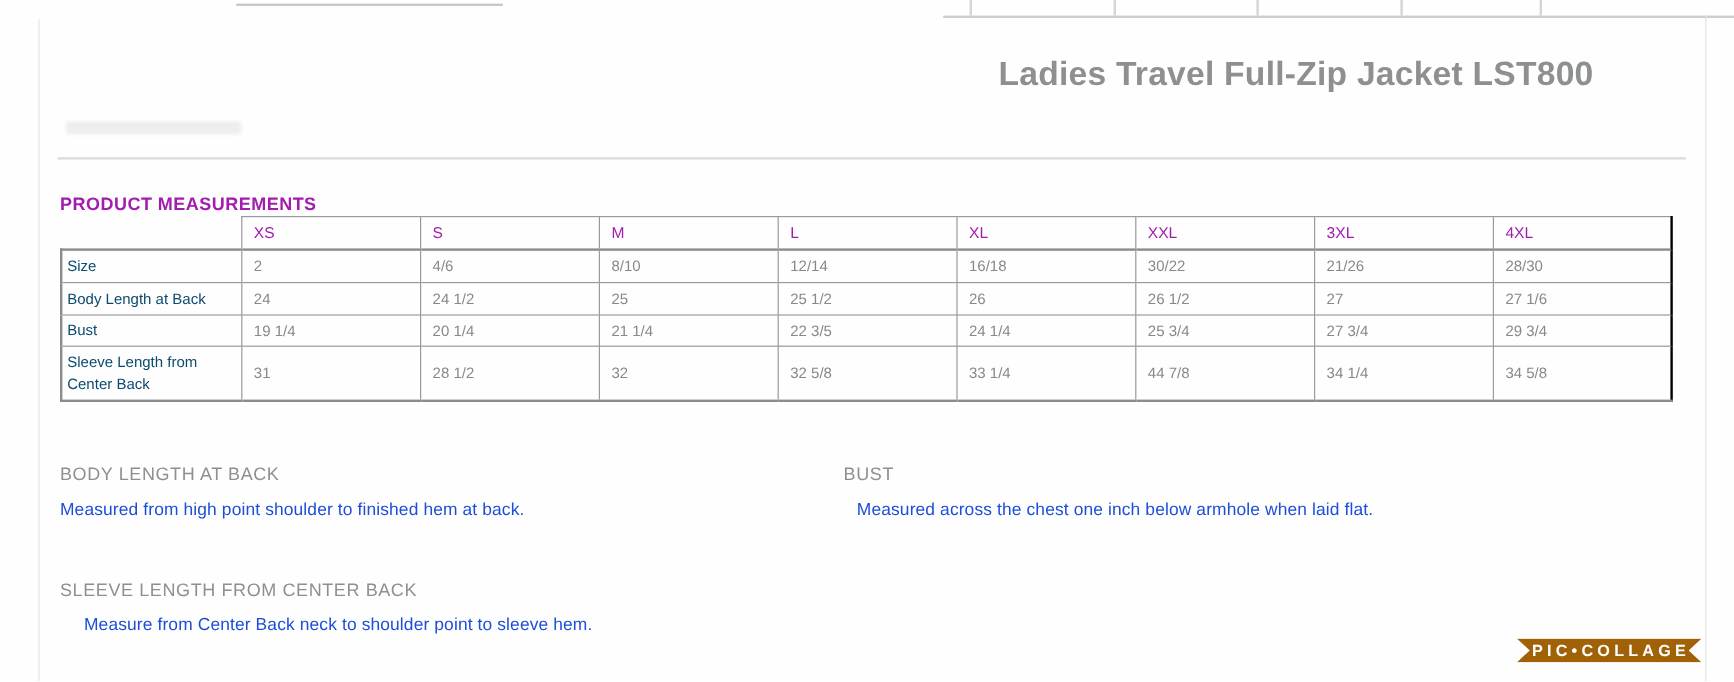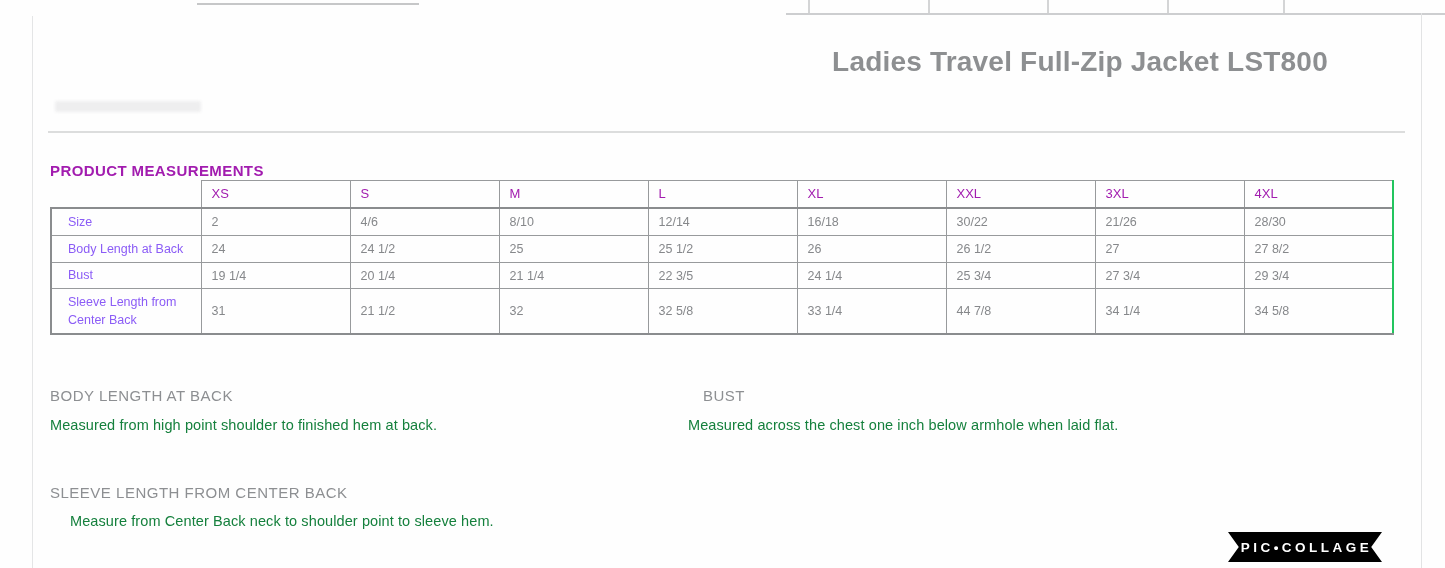--- a/index.html
+++ b/index.html
@@ -43,49 +43,49 @@
   }
   .meas-table th, .meas-table td {
     border: 1px solid #989a9c;
     text-align: left; vertical-align: middle;
     font-weight: normal;
     padding: 2px 8px 2px 10px;
   }
   .meas-table th { font-size: 13px; color: #a21caf; height: 27px; }
   .meas-table th.corner { border: none; background: transparent; }
   .meas-table td { font-size: 12.5px; color: #86888b; }
-  .meas-table td.rowlabel { color: #8b5cf6; padding-left: 16px; line-height: 1.45; }
+  .meas-table td.rowlabel { color: #0c4a6e; padding-left: 4px; line-height: 1.45; }
   .meas-table tbody tr:nth-child(1) td { height: 28px; }
   .meas-table tbody tr:nth-child(2) td { height: 27px; }
   .meas-table tbody tr:nth-child(3) td { height: 26px; }
   .meas-table tbody tr:nth-child(4) td { height: 45px; }
   .meas-table tbody tr:first-child td { border-top: 2px solid #8a8c8e; }
   .meas-table tbody tr:last-child td { border-bottom: 2px solid #8a8c8e; }
   .meas-table tbody td:first-child { border-left: 2px solid #8a8c8e; }
-  .meas-table tbody td:last-child, .meas-table th:last-child { border-right: 2px solid #22c55e; }
+  .meas-table tbody td:last-child, .meas-table th:last-child { border-right: 2px solid #000000; }
 
   
   .def-heading {
     position: absolute; font-size: 15px; font-weight: normal;
     letter-spacing: 0.5px; color: #8d8f92;
   }
   .def-text {
-    position: absolute; font-size: 14.5px; color: #15803d; letter-spacing: 0.1px;
+    position: absolute; font-size: 14.5px; color: #1d4ed8; letter-spacing: 0.1px;
   }
   .def-body-heading { left: 50px; top: 387px; }
   .def-body-text { left: 50px; top: 417px; }
   .def-bust-heading { left: 703px; top: 387px; }
-  .def-bust-text { left: 688px; top: 417px; text-align: right; }
+  .def-bust-text { left: 714px; top: 417px; text-align: right; }
   .def-sleeve-heading { left: 50px; top: 484px; }
   .def-sleeve-text { left: 50px; top: 513px; margin-left: 20px; }
 
   
   .watermark {
-    position: absolute; left: 1228px; top: 532px; width: 154px; height: 30px;
-    background: #000000;
+    position: absolute; left: 1264px; top: 532px; width: 154px; height: 20px;
+    background: #a16207;
     clip-path: polygon(0 0, 100% 0, 93% 50%, 100% 100%, 0 100%, 7% 50%);
     display: flex; align-items: center; justify-content: center;
   }
   .watermark span {
     color: #ffffff; font-size: 13.5px; font-weight: bold;
     letter-spacing: 3.5px; padding-left: 3px;
   }
 </style>
 </head>
 <body>
@@ -146,37 +146,37 @@
       </tr>
       <tr>
         <td class="rowlabel">Body Length at Back</td>
         <td>24</td>
         <td>24 1/2</td>
         <td>25</td>
         <td>25 1/2</td>
         <td>26</td>
         <td>26 1/2</td>
         <td>27</td>
-        <td>27 8/2</td>
+        <td>27 1/6</td>
       </tr>
       <tr>
         <td class="rowlabel">Bust</td>
         <td>19 1/4</td>
         <td>20 1/4</td>
         <td>21 1/4</td>
         <td>22 3/5</td>
         <td>24 1/4</td>
         <td>25 3/4</td>
         <td>27 3/4</td>
         <td>29 3/4</td>
       </tr>
       <tr>
         <td class="rowlabel">Sleeve Length from Center Back</td>
         <td>31</td>
-        <td>21 1/2</td>
+        <td>28 1/2</td>
         <td>32</td>
         <td>32 5/8</td>
         <td>33 1/4</td>
         <td>44 7/8</td>
         <td>34 1/4</td>
         <td>34 5/8</td>
       </tr>
     </tbody>
   </table>
 

